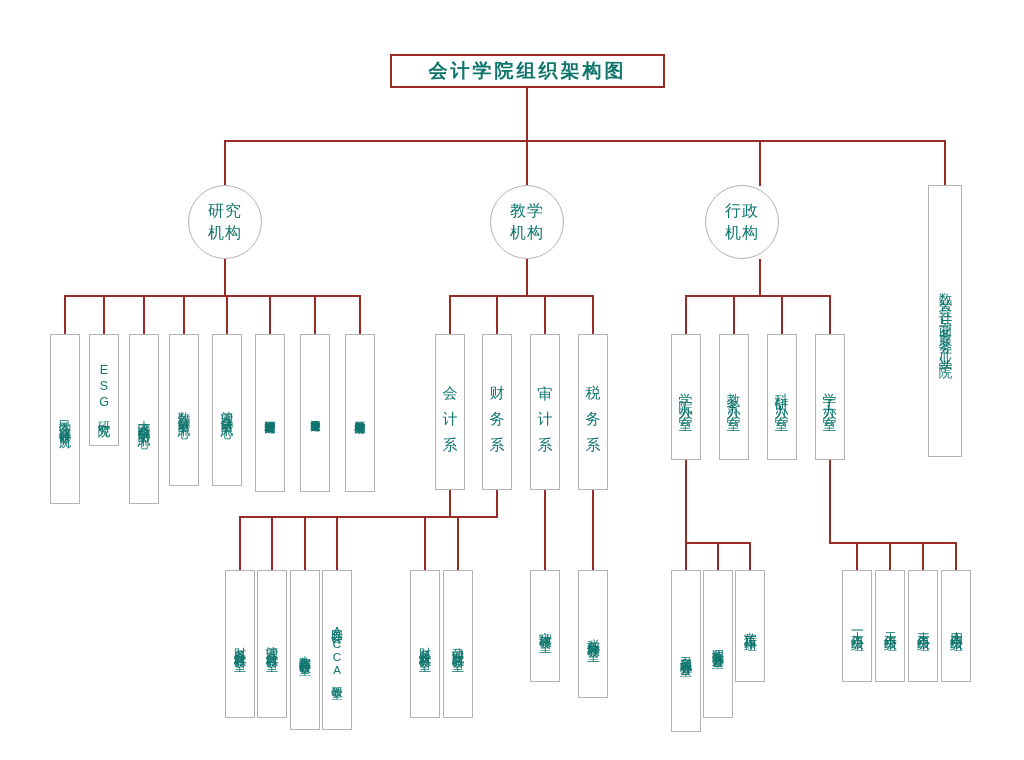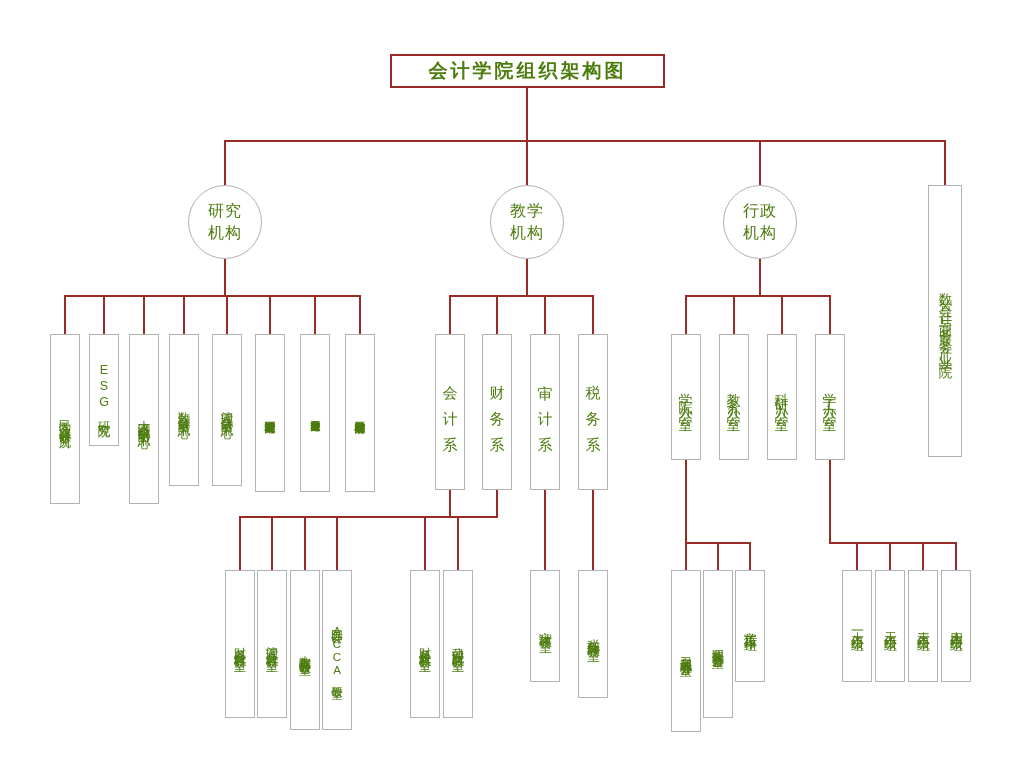--- a/index.html
+++ b/index.html
@@ -1,17 +1,17 @@
 <!DOCTYPE html>
 <html><head>
 <meta charset="utf-8">
 <style>
   html,body{margin:0;padding:0;background:#ffffff;}
   .canvas{position:relative;width:1024px;height:760px;background:#ffffff;overflow:hidden;
-          font-family:"Liberation Sans","DejaVu Sans",sans-serif;color:#4d7c0f;}
+          font-family:"Liberation Sans","DejaVu Sans",sans-serif;color:#0f766e;}
   .line{position:absolute;background:#9a2a25;}
   .lh{height:2px;}
   .lv{width:2px;}
   .title{position:absolute;left:390px;top:54px;width:275px;height:34px;border:2px solid #9a2a25;
          background:#fff;display:flex;align-items:center;justify-content:center;
          font-size:19px;font-weight:bold;letter-spacing:3px;box-sizing:border-box;}
   .circle{position:absolute;width:74px;height:74px;border:1px solid #b3b3b3;border-radius:50%;
           background:#fff;display:flex;align-items:center;justify-content:center;text-align:center;
           font-size:16px;line-height:1.4;white-space:pre-line;box-sizing:border-box;letter-spacing:1px;}
   .vbox{position:absolute;width:30px;border:1px solid #b3b3b3;background:#fff;box-sizing:border-box;
@@ -30,21 +30,21 @@
   <div class="line lh" style="left:224px;top:140px;width:722px;"></div>
   <div class="line lv" style="left:224px;top:140px;height:46px;"></div>
   <div class="line lv" style="left:526px;top:140px;height:46px;"></div>
   <div class="line lv" style="left:759px;top:140px;height:46px;"></div>
   <div class="line lv" style="left:944px;top:140px;height:46px;"></div>
 
   <div class="circle" style="left:188px;top:185px;">研究
 机构</div>
   <div class="circle" style="left:490px;top:185px;">教学
 机构</div>
-  <div class="circle" style="left:723px;top:185px;">行政
+  <div class="circle" style="left:705px;top:185px;">行政
 机构</div>
 
   <div class="vbox wide" style="left:928px;top:185px;height:272px;font-size:13.5px;letter-spacing:6px;">数智会计与商务服务产业学院</div>
 
   <div class="line lv" style="left:224px;top:259px;height:38px;"></div>
   <div class="line lh" style="left:64px;top:295px;width:297px;"></div>
   <div class="line lv" style="left:64px;top:295px;height:40px;"></div>
   <div class="line lv" style="left:103px;top:295px;height:40px;"></div>
   <div class="line lv" style="left:143px;top:295px;height:40px;"></div>
   <div class="line lv" style="left:183px;top:295px;height:40px;"></div>

